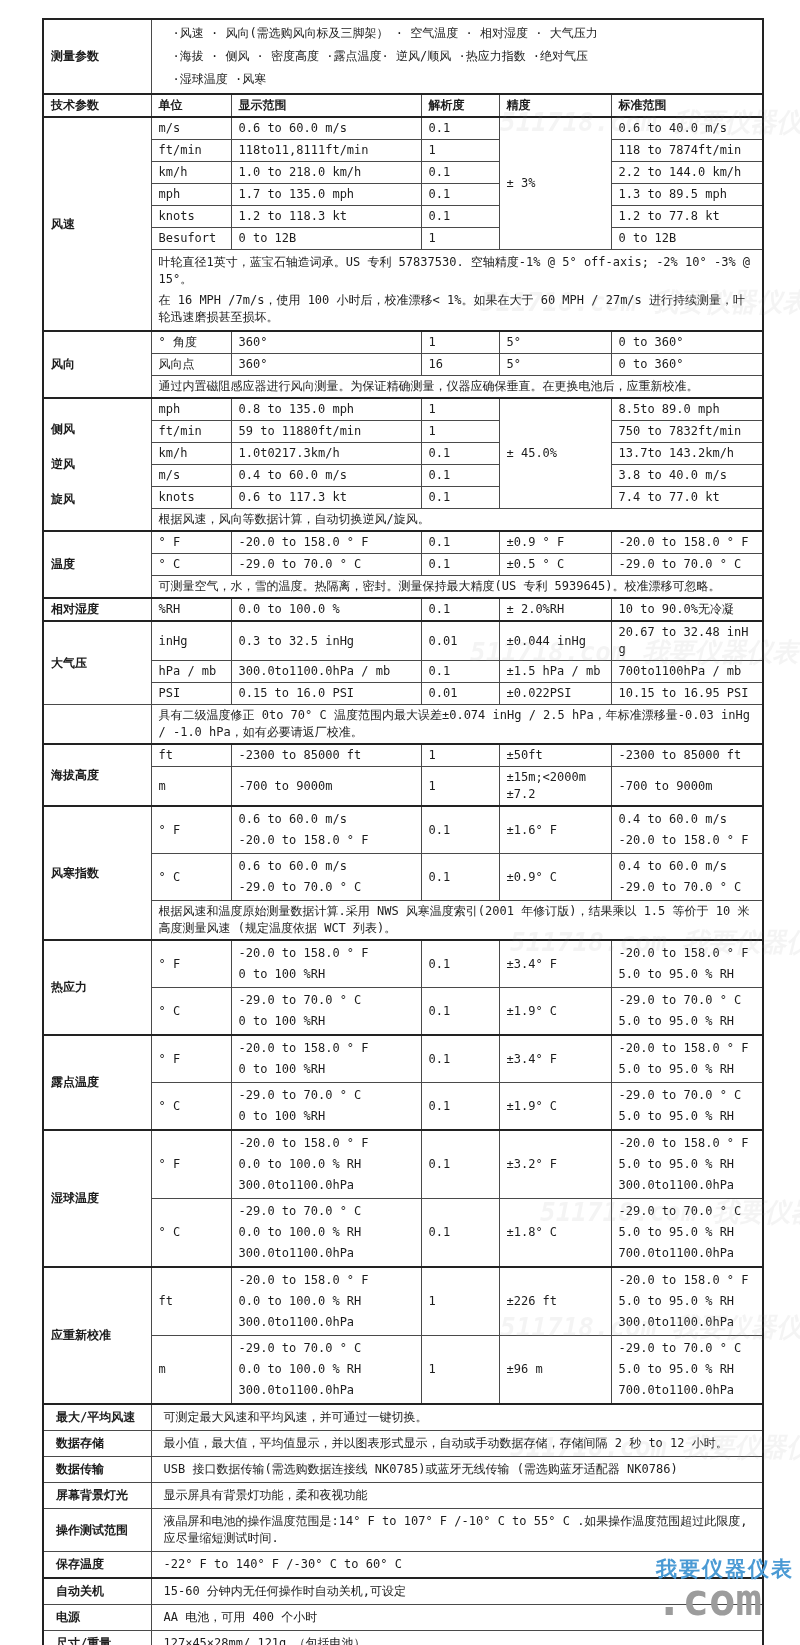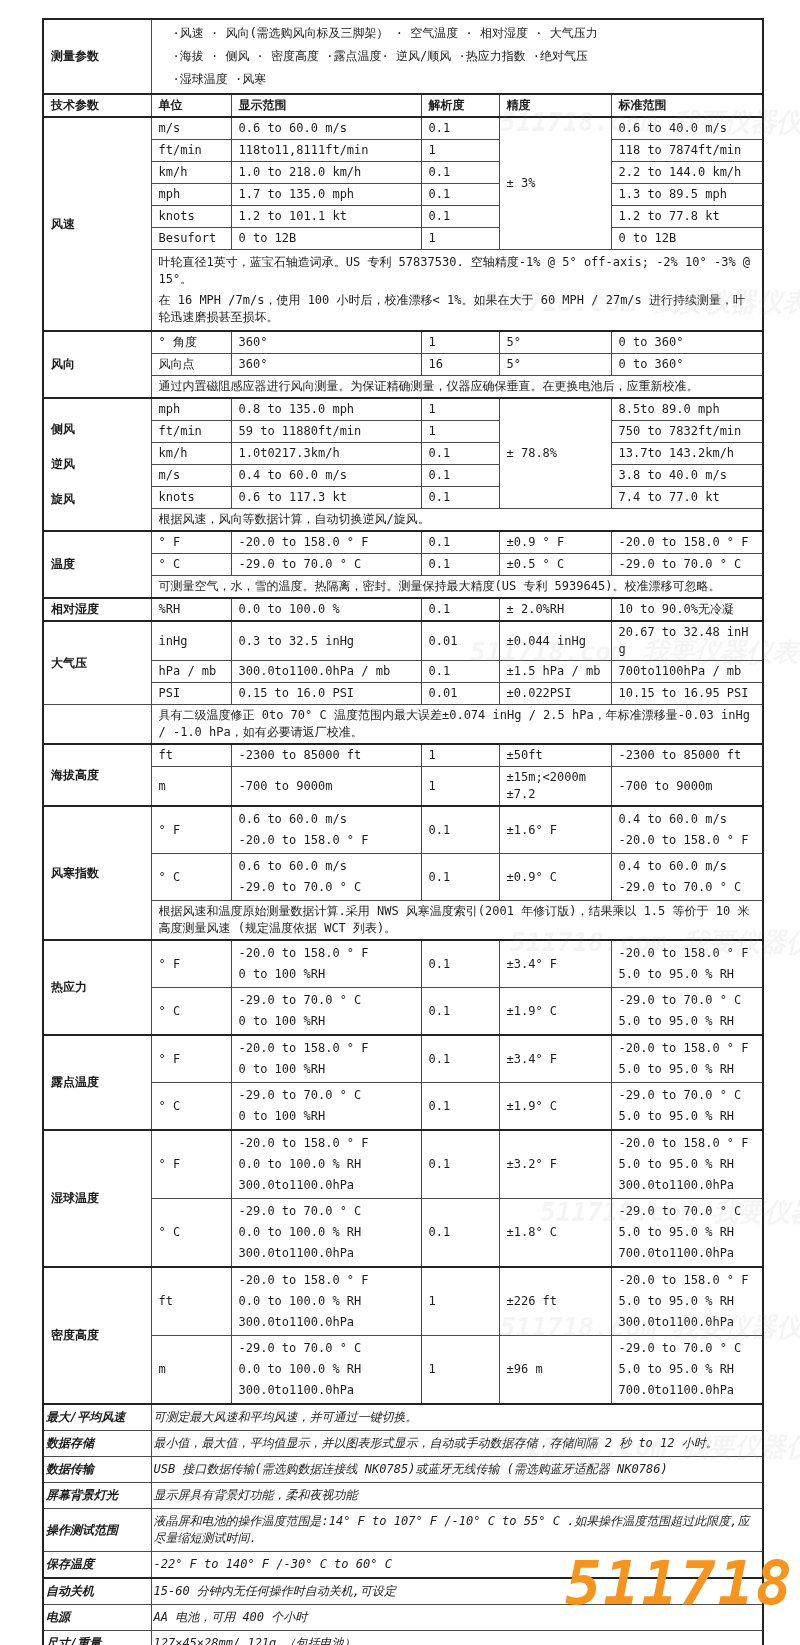--- a/index.html
+++ b/index.html
@@ -18,21 +18,21 @@
   }
   .spec tr.sec > td{border-top:2px solid #222;}
   .lab{font-weight:bold;}
   .head td{font-weight:bold;}
   .vtop{vertical-align:top;padding-top:8px;margin-top:15px;}
   .bullets{vertical-align:top;}
   .bullets div{line-height:23px;padding-left:14px;}
   .lab3 div{padding:9px 0;}
   .ml div{padding:2px 0;}
   .nl div{padding:2px 0;}
-  .bot td{padding:4px 2px;font-style:italic;}
+  .bot td{padding:4px 12px;}
   .wm{
     position:absolute;color:#9a9a9a;opacity:0.10;font-size:26px;font-weight:bold;
     font-style:italic;pointer-events:none;white-space:nowrap;
   }
   .logo{position:absolute;right:6px;top:1558px;display:flex;align-items:flex-end;}
   .logo-num{font-size:60px;font-weight:bold;font-style:italic;color:#f7941e;line-height:0.85;letter-spacing:2px;}
   .logo-right{display:flex;flex-direction:column;align-items:flex-start;margin-left:4px;}
   .logo-tag{color:#4a9ad4;font-size:21px;font-weight:bold;letter-spacing:2px;line-height:1.1;}
   .logo-com{color:#9c9c9c;font-size:44px;font-weight:bold;line-height:0.85;}
 </style>
@@ -97,21 +97,21 @@
       <td>2.2 to 144.0 km/h</td>
     </tr>
     <tr>
       <td>mph</td>
       <td>1.7 to 135.0 mph</td>
       <td>0.1</td>
       <td>1.3 to 89.5 mph</td>
     </tr>
     <tr>
       <td>knots</td>
-      <td>1.2 to 101.1 kt</td>
+      <td>1.2 to 118.3 kt</td>
       <td>0.1</td>
       <td>1.2 to 77.8 kt</td>
     </tr>
     <tr>
       <td>Besufort</td>
       <td>0 to 12B</td>
       <td>1</td>
       <td>0 to 12B</td>
     </tr>
     <tr>
@@ -142,21 +142,21 @@
 
     <tr class="sec">
       <td class="lab lab3" rowspan="6">
           <div>侧风</div>
           <div>逆风</div>
           <div>旋风</div>
         </td>
       <td>mph</td>
       <td>0.8 to 135.0 mph</td>
       <td>1</td>
-      <td rowspan="5">± 78.8%</td>
+      <td rowspan="5">± 45.0%</td>
       <td>8.5to 89.0 mph</td>
     </tr>
     <tr>
       <td>ft/min</td>
       <td>59 to 11880ft/min</td>
       <td>1</td>
       <td>750 to 7832ft/min</td>
     </tr>
     <tr>
       <td>km/h</td>
@@ -364,21 +364,21 @@
       <td>0.1</td>
       <td>±1.8° C</td>
       <td class="ml">
           <div>-29.0 to 70.0 ° C</div>
           <div>5.0 to 95.0 % RH</div>
           <div>700.0to1100.0hPa</div>
         </td>
     </tr>
 
     <tr class="sec">
-      <td class="lab" rowspan="2">密度高度</td>
+      <td class="lab" rowspan="2">应重新校准</td>
       <td>ft</td>
       <td class="ml">
           <div>-20.0 to 158.0 ° F</div>
           <div>0.0 to 100.0 % RH</div>
           <div>300.0to1100.0hPa</div>
         </td>
       <td>1</td>
       <td>±226 ft</td>
       <td class="ml">
           <div>-20.0 to 158.0 ° F</div>
@@ -436,14 +436,17 @@
     </tr>
     <tr class="bot">
       <td class="lab">尺寸/重量</td>
       <td colspan="5">127×45×28mm/ 121g （包括电池）</td>
     </tr>
 
   </tbody>
 </table>
 
 <div class="logo">
-  <span class="logo-num">511718</span>
+  <span class="logo-right">
+    <span class="logo-tag">我要仪器仪表</span>
+    <span class="logo-com">.com</span>
+  </span>
 </div>
 
 </body></html>

